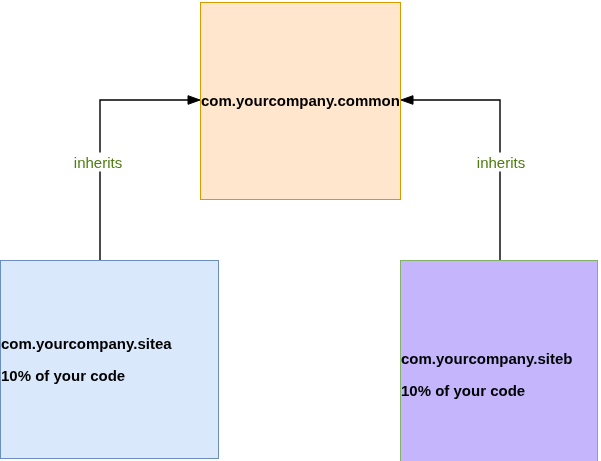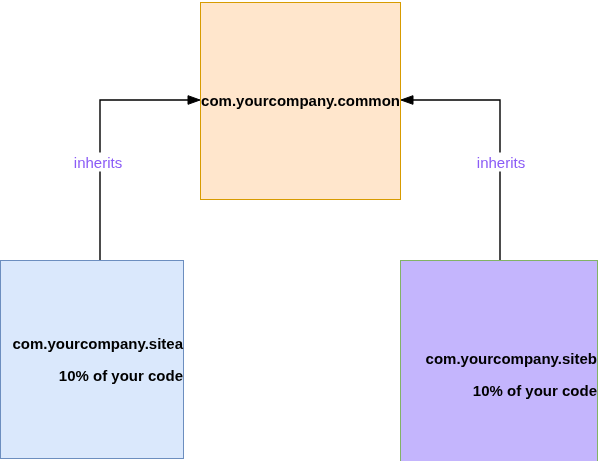--- a/index.html
+++ b/index.html
@@ -14,43 +14,42 @@
     background: #ffffff;
     font-family: "Liberation Sans", sans-serif;
     overflow: hidden;
   }
   .node {
     position: absolute;
     box-sizing: border-box;
     border: 1px solid #000;
     display: flex;
     flex-direction: column;
-    align-items: flex-end;
+    align-items: flex-start;
     justify-content: center;
     gap: 14px;
     text-align: center;
-    padding-left: 37px;
   }
   .node .title,
   .node .subtitle {
     font-size: 15px;
     font-weight: bold;
     color: #000000;
     line-height: 18px;
     white-space: nowrap;
   }
   .node-common {
     left: 200px; top: 2px;
     width: 201px; height: 198px;
     background: #ffe6cc;
     border-color: #d79b00;
   }
   .node-sitea {
     left: 0px; top: 260px;
-    width: 184px; height: 199px;
+    width: 219px; height: 199px;
     background: #dae8fc;
     border-color: #6c8ebf;
   }
   .node-siteb {
     left: 400px; top: 260px;
     width: 198px; height: 229px;
     background: #c4b5fd;
     border-color: #82b366;
   }
   .edges-svg {
@@ -60,21 +59,21 @@
     height: 461px;
     pointer-events: none;
   }
   .edge-label {
     position: absolute;
     transform: translate(-50%, -50%);
     background: #ffffff;
     padding: 1px 4px;
     font-size: 15px;
     font-weight: normal;
-    color: #8b5cf6;
+    color: #4d7c0f;
     white-space: nowrap;
   }
   .edge-label-left  { left: 98px;  top: 162px; }
   .edge-label-right { left: 501px; top: 162px; }
 </style>
 </head>
 <body>
 
 <div class="canvas">
 

